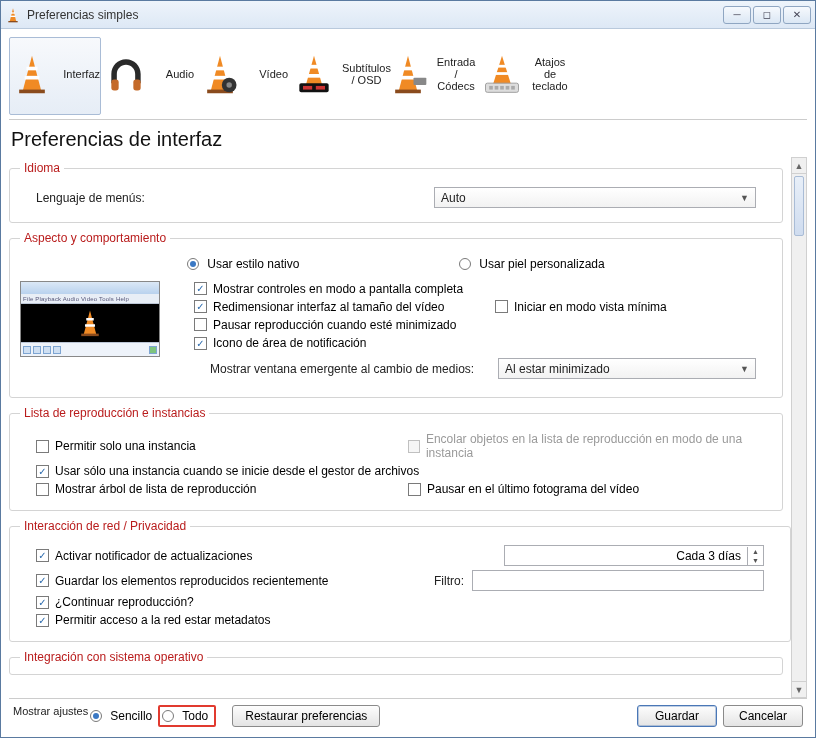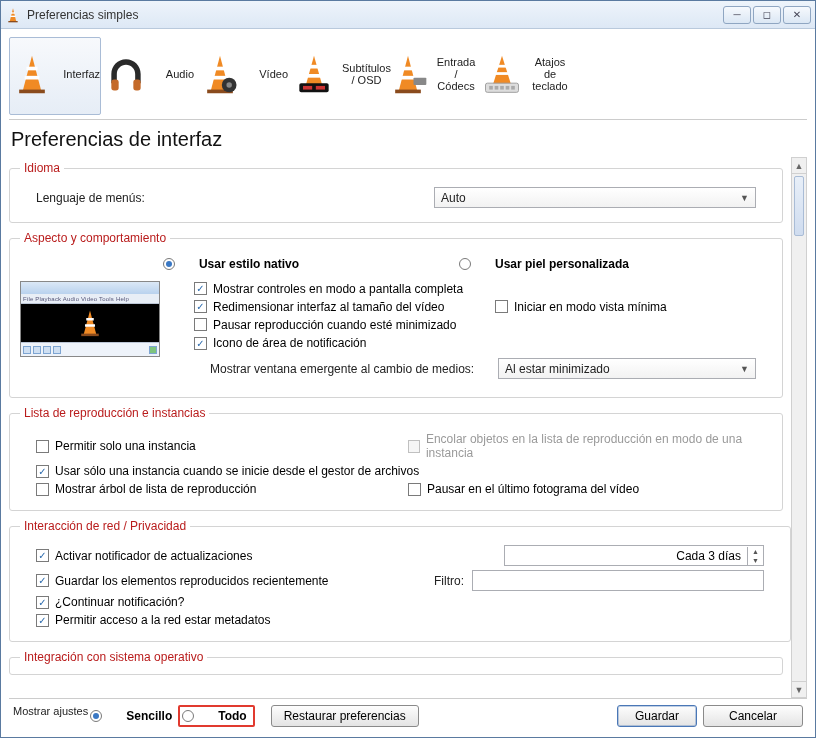--- a/index.html
+++ b/index.html
@@ -36,21 +36,21 @@
 fieldset { border: 1px solid #d4d4d4; border-radius: 3px; margin: 4px 0 8px 0; padding: 8px 10px 10px 10px; }
 legend { color: #b91c1c; padding: 0 4px; font-size: 12px; }
 
 .row { display:flex; align-items:center; gap:8px; margin:4px 16px; }
 .row label, .lbl { color:#222; }
 .row.two { display:grid; grid-template-columns: 1fr 1fr; gap: 8px 24px; }
 
 .select { flex:1; height:21px; border:1px solid #abadb3; background:linear-gradient(#fff,#f2f2f2); display:flex; align-items:center; padding:0 6px; justify-content:space-between; color:#222; }
 .select .arrow { font-size: 9px; color:#555; }
 
-.radio { display:inline-flex; align-items:center; gap:24px;font-weight:bold; }
+.radio { display:inline-flex; align-items:center; gap:8px; }
 .radio-circle { width:12px; height:12px; border:1px solid #7a7a7a; border-radius:50%; background:#fff; display:flex; align-items:center; justify-content:center; }
 .radio.checked .radio-circle::after { content:""; width:6px; height:6px; background:#3a78c4; border-radius:50%; }
 
 .check { display:inline-flex; align-items:center; gap:6px; }
 .check-box { width:13px; height:13px; border:1px solid #7a7a7a; background:#fff; display:flex; align-items:center; justify-content:center; font-size:10px; color:#2b6aad; }
 .check.checked .check-box::after { content:"✓"; }
 .check.disabled { color:#9a9a9a; }
 .check.disabled .check-box { border-color:#c0c0c0; background:#f6f6f6; }
 
 .preview { width:140px; height:76px; border:1px solid #888; background:#000; position:relative; display:flex; flex-direction:column; }
@@ -320,21 +320,21 @@
             <span class="check checked" style="width:390px">
                 <span class="check-box"></span>
                 <span>Guardar los elementos reproducidos recientemente</span>
               </span>
             <span class="lbl">Filtro:</span>
             <div class="textfield"></div>
           </div>
           <div class="row">
             <span class="check checked">
                 <span class="check-box"></span>
-                <span>¿Continuar notificación?</span>
+                <span>¿Continuar reproducción?</span>
               </span>
           </div>
           <div class="row">
             <span class="check checked">
                 <span class="check-box"></span>
                 <span>Permitir acceso a la red estar metadatos</span>
               </span>
           </div>
         </fieldset>
 
@@ -365,16 +365,16 @@
               <span class="radio-circle"></span>
               <span>Todo</span>
             </span>
           </span>
           <span style="width:4px"></span>
           <button class="btn">Restaurar preferencias</button>
         </div>
       </div>
       <div style="flex:1"></div>
       <button class="btn primary" style="width:80px">Guardar</button>
-      <button class="btn" style="width:100px">Cancelar</button>
+      <button class="btn" style="width:80px">Cancelar</button>
     </div>
   </div>
 </div>
 
 </body></html>

